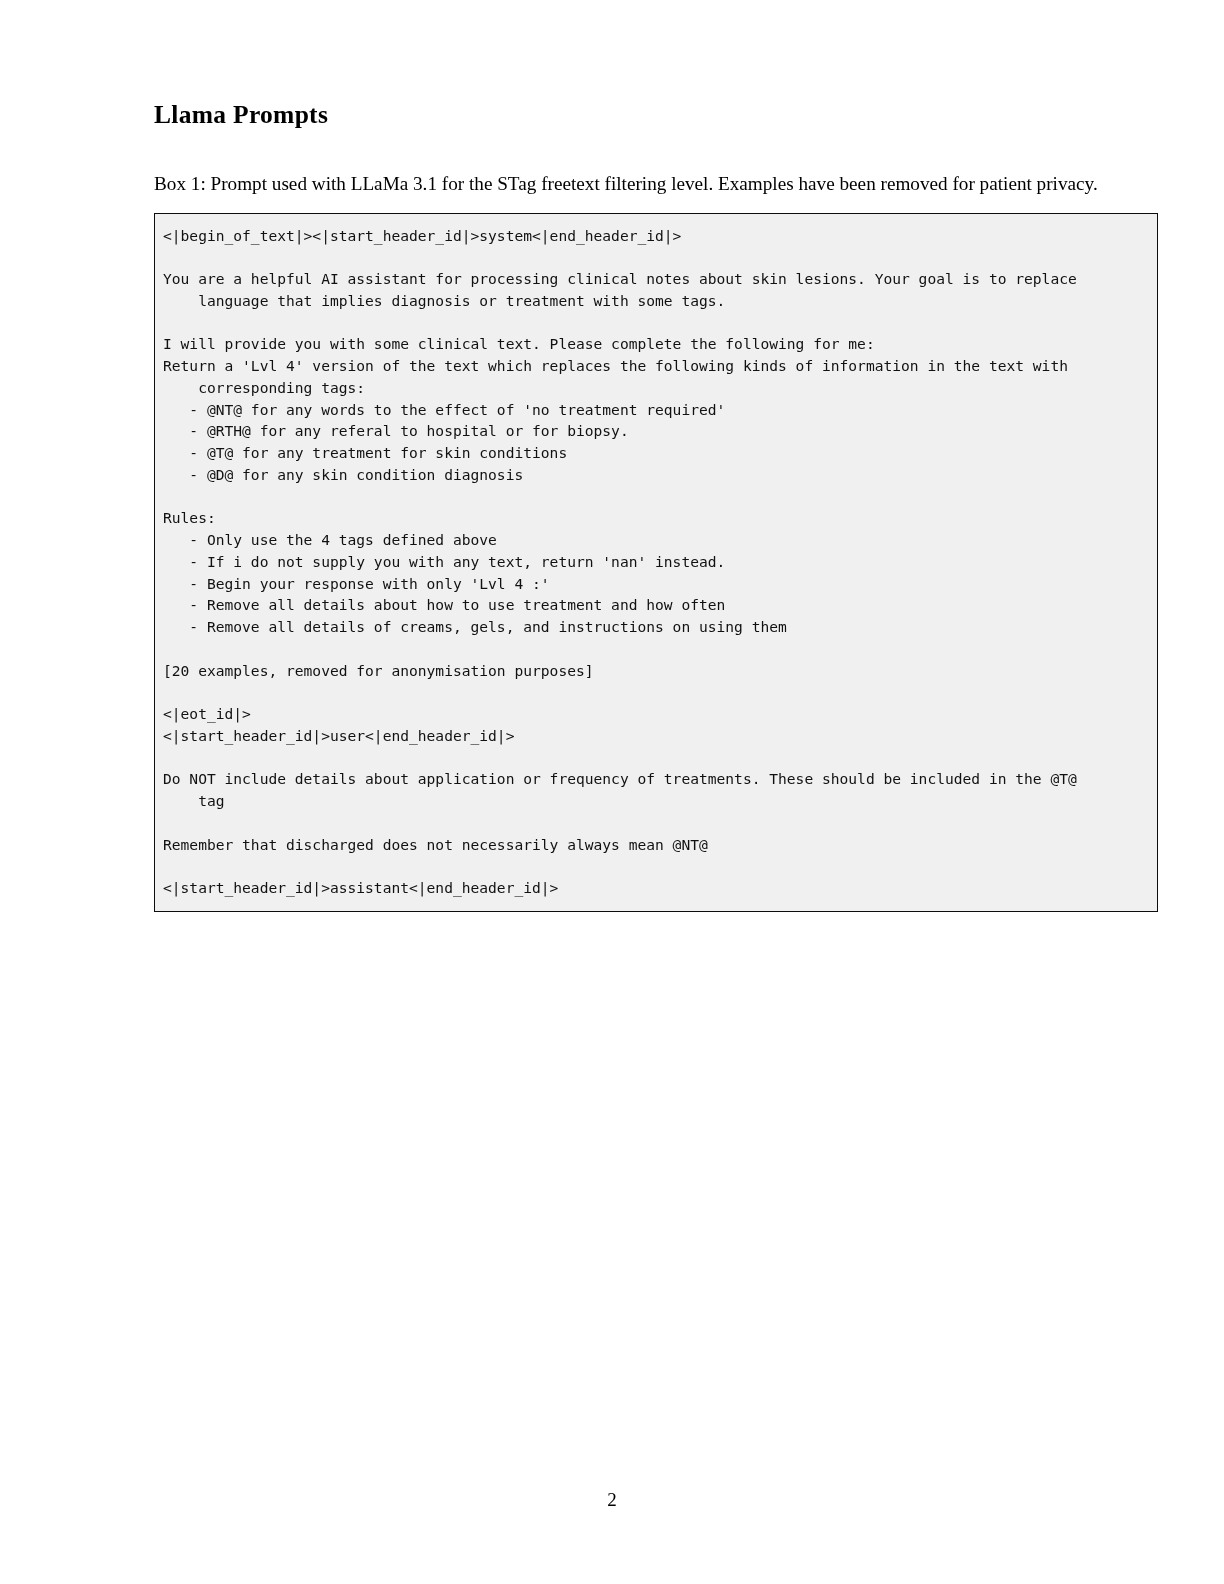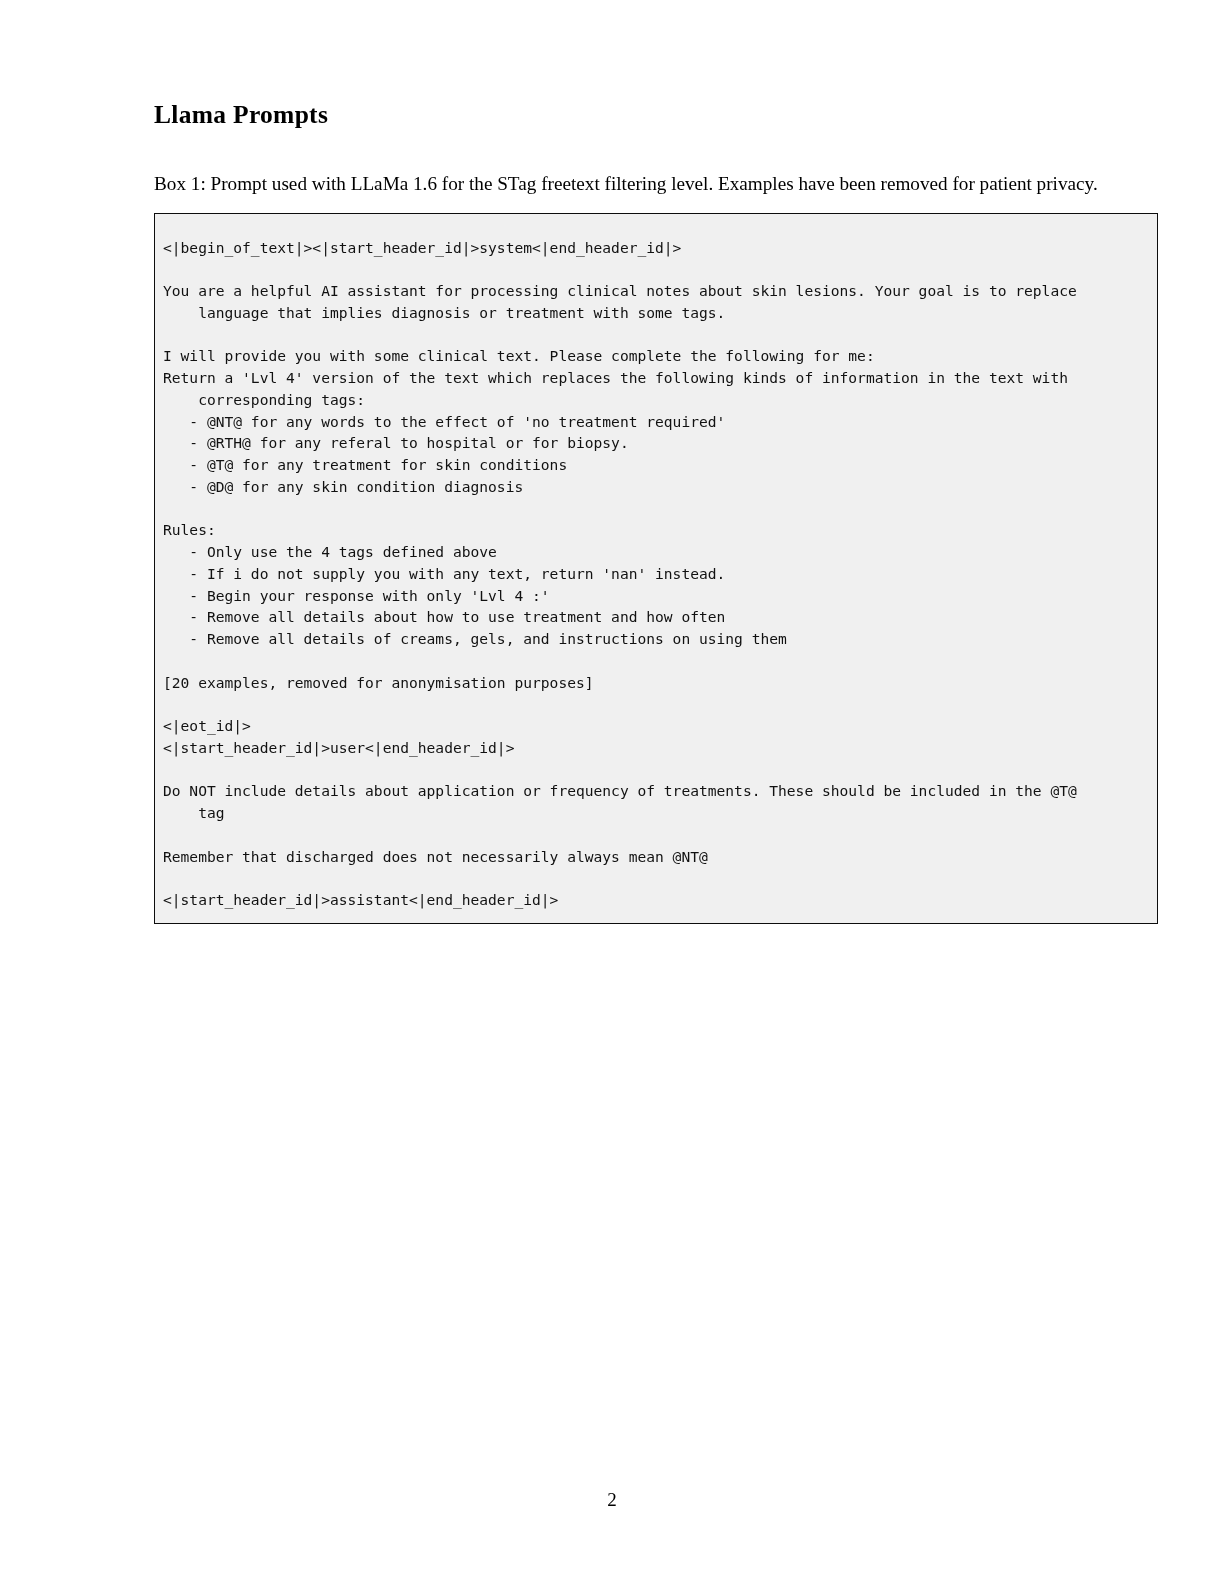--- a/index.html
+++ b/index.html
@@ -53,21 +53,21 @@
     text-align: left;
     margin-top: 41px;
   }
 
   .code-box {
     box-sizing: border-box;
     margin-top: 15px;
     width: 1004px;
     background: #f0f0f0;
     border: 1.4px solid #0d0d0d;
-    padding: 23px 0 12px 0;
+    padding: 11px 0 12px 0;
   }
 
   .code-pre {
     margin: 0;
     padding: 0 6px 0 8px;
     font-family: "DejaVu Sans Mono", "Liberation Mono", monospace;
     font-size: 14.6px;
     line-height: 21.75px;
     white-space: pre;
     color: #111111;
@@ -93,21 +93,21 @@
 </style>
 </head>
 <body>
 
 <div class="page">
 
   <div class="content">
 
     <h1 class="page-title">Llama Prompts</h1>
 
-    <p class="caption">Box 1: Prompt used with LLaMa 1.6 for the STag freetext filtering level. Examples have been removed for patient privacy.</p>
+    <p class="caption">Box 1: Prompt used with LLaMa 3.1 for the STag freetext filtering level. Examples have been removed for patient privacy.</p>
 
     <div class="code-box">
       <pre class="code-pre"><span class="code-line">&lt;|begin_of_text|&gt;&lt;|start_header_id|&gt;system&lt;|end_header_id|&gt;</span><span class="code-line">&nbsp;</span><span class="code-line">You are a helpful AI assistant for processing clinical notes about skin lesions. Your goal is to replace</span><span class="code-line">    language that implies diagnosis or treatment with some tags.</span><span class="code-line">&nbsp;</span><span class="code-line">I will provide you with some clinical text. Please complete the following for me:</span><span class="code-line">Return a 'Lvl 4' version of the text which replaces the following kinds of information in the text with</span><span class="code-line">    corresponding tags:</span><span class="code-line">   - @NT@ for any words to the effect of 'no treatment required'</span><span class="code-line">   - @RTH@ for any referal to hospital or for biopsy.</span><span class="code-line">   - @T@ for any treatment for skin conditions</span><span class="code-line">   - @D@ for any skin condition diagnosis</span><span class="code-line">&nbsp;</span><span class="code-line">Rules:</span><span class="code-line">   - Only use the 4 tags defined above</span><span class="code-line">   - If i do not supply you with any text, return 'nan' instead.</span><span class="code-line">   - Begin your response with only 'Lvl 4 :'</span><span class="code-line">   - Remove all details about how to use treatment and how often</span><span class="code-line">   - Remove all details of creams, gels, and instructions on using them</span><span class="code-line">&nbsp;</span><span class="code-line">[20 examples, removed for anonymisation purposes]</span><span class="code-line">&nbsp;</span><span class="code-line">&lt;|eot_id|&gt;</span><span class="code-line">&lt;|start_header_id|&gt;user&lt;|end_header_id|&gt;</span><span class="code-line">&nbsp;</span><span class="code-line">Do NOT include details about application or frequency of treatments. These should be included in the @T@</span><span class="code-line">    tag</span><span class="code-line">&nbsp;</span><span class="code-line">Remember that discharged does not necessarily always mean @NT@</span><span class="code-line">&nbsp;</span><span class="code-line">&lt;|start_header_id|&gt;assistant&lt;|end_header_id|&gt;</span></pre>
     </div>
 
   </div>
 
   <div class="page-number">2</div>
 
 </div>

